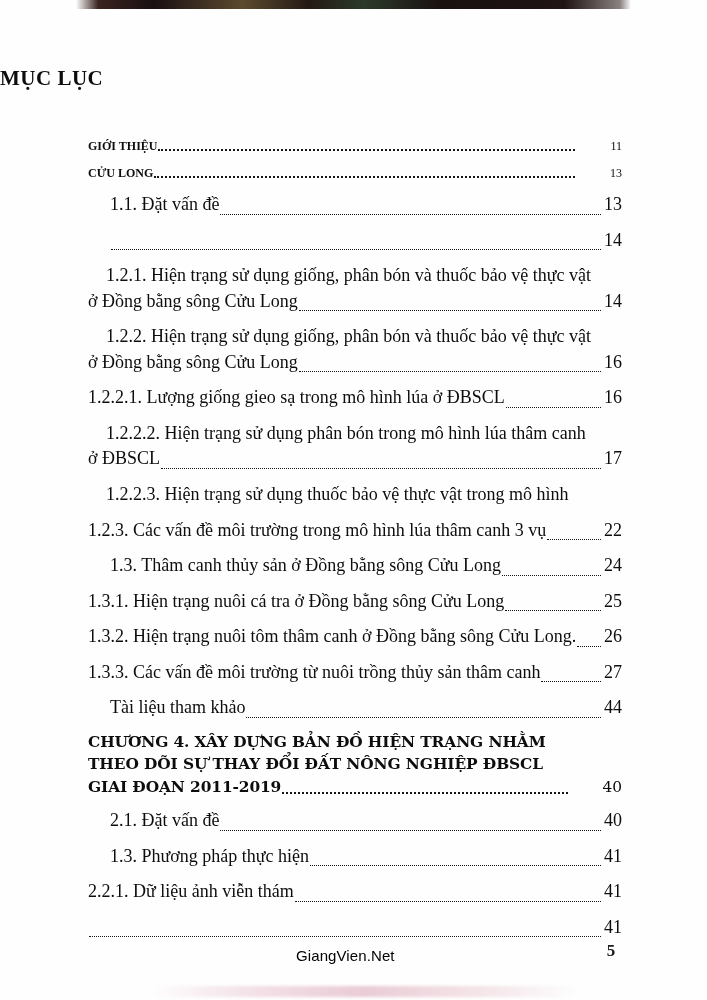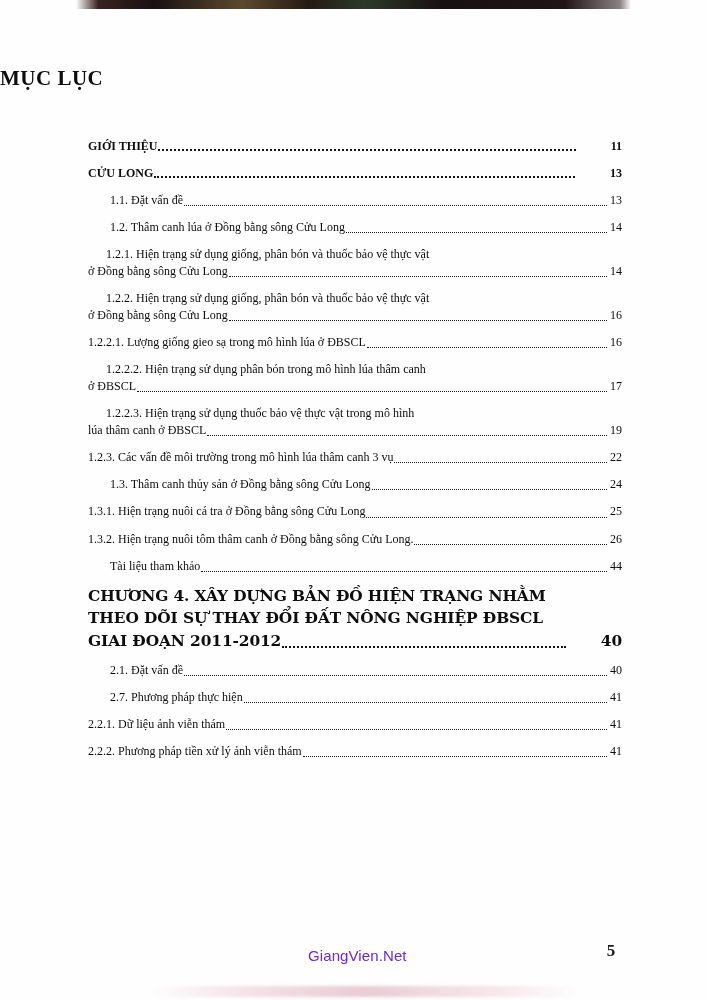--- a/index.html
+++ b/index.html
@@ -68,21 +68,21 @@
   
   #toc {
     position: absolute;
     left: 88px;
     top: 138px;
     width: 534px;
   }
   .toc-entry {
     position: relative;
     margin-bottom: 10px;
-    font-size: 12px;
+    font-size: 18px;
     line-height: 1.42;
   }
   .toc-entry .row {
     display: flex;
     align-items: flex-end;
     width: 100%;
   }
   .toc-entry .label {
     white-space: pre-wrap;
   }
@@ -109,40 +109,40 @@
   
   .wrap .row { display: block; }
   .wrap .label { display: block; text-indent: 18px; }
   .wrap .tail {
     display: flex;
     align-items: flex-end;
     width: 100%;
   }
 
   .lvl-0 .leader { border-bottom-width: 2px; margin-bottom: 4px; }
-  .lvl-0 .page   { font-weight: 700; margin-left: 32px; }
+  .lvl-0 .page   { font-weight: 400; margin-left: 32px; }
 
   
   .chap2 {
     font-family: "DejaVu Serif", "Liberation Serif", serif;
     font-weight: 700;
     font-size: 15.4px;
     letter-spacing: -0.1px;
     line-height: 1.46;
   }
   .chap2 .label { display: block; text-indent: 0; }
 
   
   #watermark {
     position: absolute;
-    left: 308px;
+    left: 296px;
     top: 947px;
     font-family: "Liberation Sans", "DejaVu Sans", sans-serif;
     font-size: 15px;
-    color: #6d28d9;
+    color: #000000;
     letter-spacing: 0.1px;
   }
   #page-number {
     position: absolute;
     left: 596px;
     top: 941px;
     width: 30px;
     text-align: center;
     font-size: 17px;
     font-weight: 700;
@@ -177,21 +177,20 @@
       </div>
       <div class="toc-entry lvl-1">
         <div class="row">
           <span class="label">1.1. Đặt vấn đề</span>
           <span class="leader"></span>
           <span class="page">13</span>
         </div>
       </div>
       <div class="toc-entry lvl-1">
         <div class="row">
-          <span class="label">1.2. Thâm canh lúa ở Đồng bằng sông Cửu Long</span>
           <span class="leader"></span>
           <span class="page">14</span>
         </div>
       </div>
       <div class="toc-entry lvl-2 wrap">
         <div class="row">
           <span class="label">1.2.1. Hiện trạng sử dụng giống, phân bón và thuốc bảo vệ thực vật</span>
           <div class="tail">
             <span class="label-tail">ở Đồng bằng sông Cửu Long</span>
             <span class="leader"></span>
@@ -222,25 +221,20 @@
           <div class="tail">
             <span class="label-tail">ở ĐBSCL</span>
             <span class="leader"></span>
             <span class="page">17</span>
           </div>
         </div>
       </div>
       <div class="toc-entry lvl-3 wrap">
         <div class="row">
           <span class="label">1.2.2.3. Hiện trạng sử dụng thuốc bảo vệ thực vật trong mô hình</span>
-          <div class="tail">
-            <span class="label-tail">lúa thâm canh ở ĐBSCL</span>
-            <span class="leader"></span>
-            <span class="page">19</span>
-          </div>
         </div>
       </div>
       <div class="toc-entry lvl-2">
         <div class="row">
           <span class="label">1.2.3. Các vấn đề môi trường trong mô hình lúa thâm canh 3 vụ</span>
           <span class="leader"></span>
           <span class="page">22</span>
         </div>
       </div>
       <div class="toc-entry lvl-1">
@@ -255,64 +249,70 @@
           <span class="label">1.3.1. Hiện trạng nuôi cá tra ở Đồng bằng sông Cửu Long</span>
           <span class="leader"></span>
           <span class="page">25</span>
         </div>
       </div>
       <div class="toc-entry lvl-2">
         <div class="row">
           <span class="label">1.3.2. Hiện trạng nuôi tôm thâm canh ở Đồng bằng sông Cửu Long.</span>
           <span class="leader"></span>
           <span class="page">26</span>
+        </div>
+      </div>
+      <div class="toc-entry lvl-2">
+        <div class="row">
+          <span class="label">1.3.3. Các vấn đề môi trường từ nuôi trồng thủy sản thâm canh</span>
+          <span class="leader"></span>
+          <span class="page">27</span>
         </div>
       </div>
       <div class="toc-entry lvl-1">
         <div class="row">
           <span class="label">Tài liệu tham khảo</span>
           <span class="leader"></span>
           <span class="page">44</span>
         </div>
       </div>
       <div class="toc-entry lvl-0 wrap chap2">
         <div class="row">
           <span class="label">CHƯƠNG 4. XÂY DỰNG BẢN ĐỒ HIỆN TRẠNG NHẰM
 THEO DÕI SỰ THAY ĐỔI ĐẤT NÔNG NGHIỆP ĐBSCL</span>
           <div class="tail">
-            <span class="label-tail">GIAI ĐOẠN 2011-2012 </span>
+            <span class="label-tail">GIAI ĐOẠN 2011-2019 </span>
             <span class="leader"></span>
             <span class="page">40</span>
           </div>
         </div>
       </div>
       <div class="toc-entry lvl-1">
         <div class="row">
           <span class="label">2.1. Đặt vấn đề</span>
           <span class="leader"></span>
           <span class="page">40</span>
         </div>
       </div>
       <div class="toc-entry lvl-1">
         <div class="row">
-          <span class="label">2.7. Phương pháp thực hiện</span>
+          <span class="label">1.3. Phương pháp thực hiện</span>
           <span class="leader"></span>
           <span class="page">41</span>
         </div>
       </div>
       <div class="toc-entry lvl-2">
         <div class="row">
           <span class="label">2.2.1. Dữ liệu ảnh viễn thám</span>
           <span class="leader"></span>
           <span class="page">41</span>
         </div>
       </div>
       <div class="toc-entry lvl-2">
         <div class="row">
-          <span class="label">2.2.2. Phương pháp tiền xử lý ảnh viễn thám</span>
           <span class="leader"></span>
           <span class="page">41</span>
         </div>
       </div>
     </div>
 
   <div id="watermark">GiangVien.Net</div>
 
   <div id="page-number">5</div>
 

